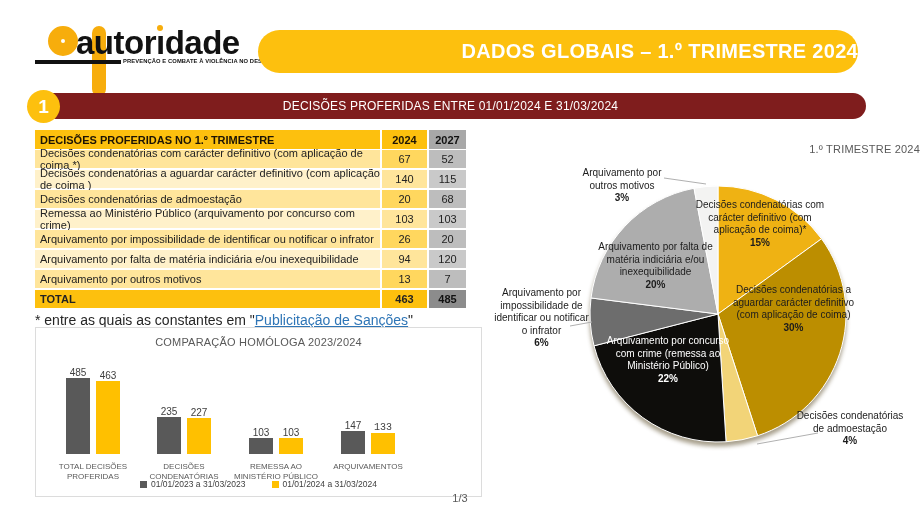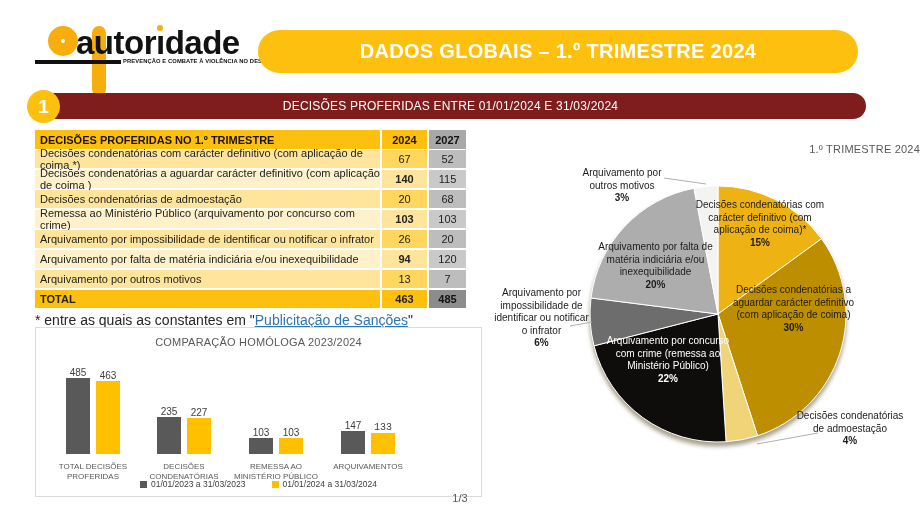--- a/index.html
+++ b/index.html
@@ -18,41 +18,41 @@
   .logo-word .idot { position:relative; }
   .logo-word .idot::after { content:""; position:absolute; left:1px; top:1px;
     width:6px; height:6px; border-radius:50%; background:#F7AD0C; }
   .logo-line { position:absolute; left:35px; top:60px; width:86px; height:4px; background:#111; }
   .logo-tag { position:absolute; left:123px; top:58px; font-size:5.8px; font-weight:bold;
     color:#111; letter-spacing:0.1px; white-space:nowrap; }
 
   
   .banner { position:absolute; left:258px; top:30px; width:600px; height:43px;
     background:#FDC00E; border-radius:21.5px; color:#fff; font-size:20px; font-weight:bold;
-    text-align:center; line-height:43px; letter-spacing:0.3px; }
+    text-align:right; line-height:43px; letter-spacing:0.3px; }
 
   
   .section-bar { position:absolute; left:35px; top:93px; width:831px; height:26px;
     background:#7f1d1d; border-radius:0 13px 13px 0; color:#fff; font-size:12px;
     text-align:center; line-height:26px; letter-spacing:0.2px; }
   .section-num { position:absolute; left:27px; top:90px; width:33px; height:33px;
     background:#FDC00E; border-radius:50%; color:#fff; font-size:19px; font-weight:bold;
     text-align:center; line-height:33px; }
 
   
   .dec-table { position:absolute; left:35px; top:130px; width:433px;
     display:grid; grid-template-columns:345px 45px 37px; grid-auto-rows:18px;
     gap:2px; background:#fff; font-size:11px; color:#222; }
   .dec-table > div { display:flex; align-items:center; }
   .cell-lbl { padding-left:5px; }
   .cell-num { justify-content:center; }
   .th { background:#FDC00E; font-weight:bold; color:#1d1405; height:19px; }
   .th23 { background:#A8A8A8; color:#111; }
   .r-lbl-a { background:#FFE59B; } .r-lbl-b { background:#FFF1CA; }
-  .r-24-a { background:#FFD75E; } .r-24-b { background:#FFE59B;font-weight:bold; }
+  .r-24-a { background:#FFD75E; } .r-24-b { background:#FFE59B; }
   .r-23-a { background:#BDBDBD; } .r-23-b { background:#C9C9C9; }
   .tt { background:#FDC00E; font-weight:bold; }
   .tt23 { background:#8C8C8C; font-weight:bold; color:#111; }
 
   
   .footnote { position:absolute; left:35px; top:312px; font-size:14px; color:#262626; }
   .footnote a { color:#2E75B6; text-decoration:underline; cursor:pointer; }
 
   
   .bar-box { position:absolute; left:35px; top:327px; width:447px; height:170px;

